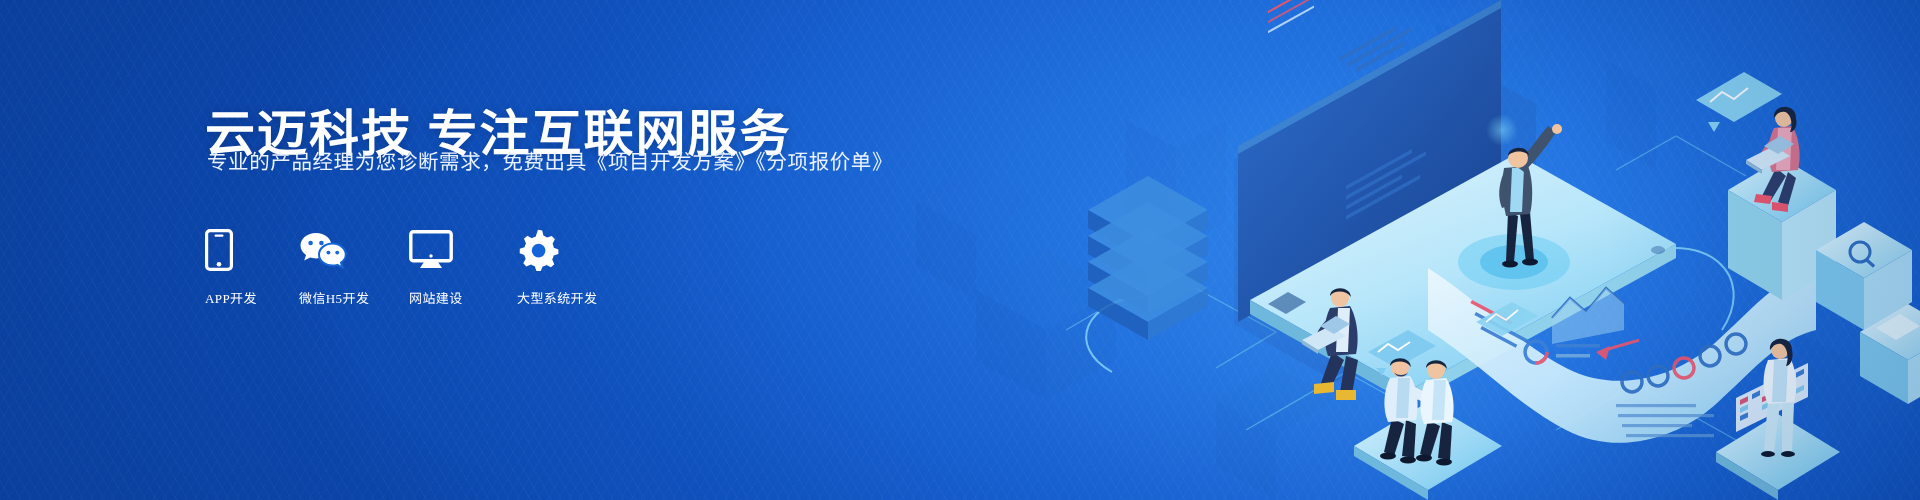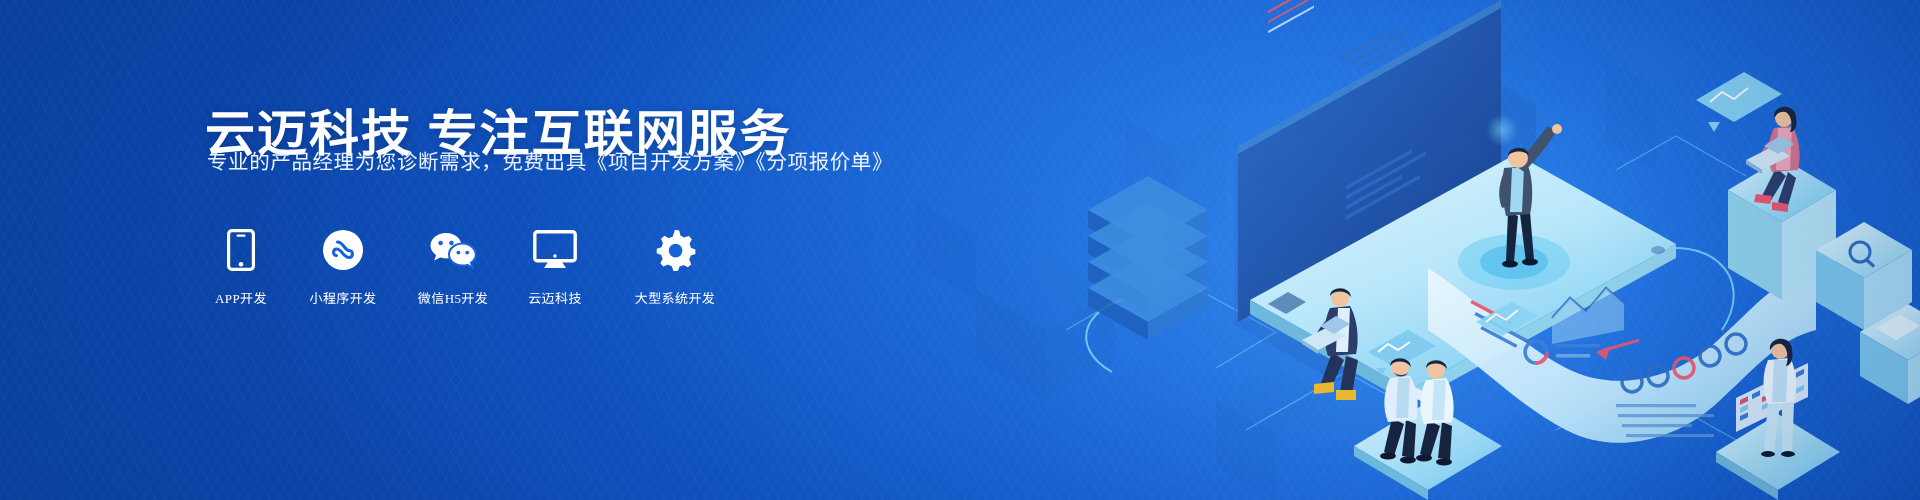--- a/index.html
+++ b/index.html
@@ -43,21 +43,21 @@
     text-shadow:0 2px 10px rgba(3,30,80,0.35);
   }
   #subtitle{position:absolute;top:145px;left:2px;width:700px;}
   .sub-line{
     font-size:20.5px;line-height:34px;color:#eaf3ff;
     letter-spacing:0.6px;white-space:nowrap;font-weight:400;
   }
   
   #services{position:absolute;top:228px;left:0;display:flex;align-items:flex-start;}
   .service{
-    width:72px;display:flex;flex-direction:column;align-items:center;
+    width:72px;display:flex;flex-direction:column;align-items:flex-start;
     margin-right:22px;cursor:pointer;
   }
   .service:last-child{margin-right:0;margin-left:14px;}
   .svc-icon{height:44px;display:flex;align-items:center;justify-content:center;margin-bottom:16px;}
   .svc-icon svg{display:block;}
   .svc-label{
     font-size:13px;color:#ffffff;white-space:nowrap;letter-spacing:0.4px;font-weight:400;
   }
   .service.wide{width:88px;}
   .service.wider{width:96px;}
@@ -472,29 +472,20 @@
         <div class="svc-icon">
           <svg width="28" height="42" viewBox="0 0 28 42">
             <rect x="1.6" y="1.6" width="24.8" height="38.8" rx="3.4" fill="none" stroke="#ffffff" stroke-width="3.2"></rect>
             <rect x="9.5" y="5.6" width="9" height="2.2" rx="1.1" fill="#ffffff"></rect>
             <circle cx="14" cy="35.2" r="2.3" fill="#ffffff"></circle>
           </svg>
         </div>
         <div class="svc-label">APP开发</div>
       </div>
 
-      <div class="service wide">
-        <div class="svc-icon">
-          <svg width="42" height="42" viewBox="0 0 42 42">
-            <circle cx="21" cy="21" r="20" fill="#ffffff"></circle>
-            <path d="M 14.5 26.5 C 10.5 26.5 10.5 20 14.8 20 C 19.5 20 21.5 28.5 27 28.5 C 31.5 28.5 31.5 21.5 27.2 21.5 C 23 21.5 21 13 15.5 13" fill="none" stroke="#1565d8" stroke-width="3.1" stroke-linecap="round"></path>
-          </svg>
-        </div>
-        <div class="svc-label">小程序开发</div>
-      </div>
 
       <div class="service wide">
         <div class="svc-icon">
           <svg width="48" height="42" viewBox="0 0 48 42">
             <path d="M 17 4 C 8.2 4 1.5 9.8 1.5 16.6 C 1.5 20.4 3.6 23.8 7 26 L 5.2 31.6 L 11.2 28.6 C 13 29.1 15 29.4 17 29.4 C 25.8 29.4 32.5 23.6 32.5 16.6 C 32.5 9.8 25.8 4 17 4 Z" fill="#ffffff"></path>
             <circle cx="11.6" cy="14" r="2.3" fill="#1565d8"></circle>
             <circle cx="22.4" cy="14" r="2.3" fill="#1565d8"></circle>
             <path d="M 33.5 14.6 C 25.8 14.6 20 19.7 20 25.6 C 20 31.6 25.8 36.6 33.5 36.6 C 35.2 36.6 36.8 36.4 38.3 35.9 L 43.6 38.6 L 42 33.6 C 45 31.7 46.8 28.8 46.8 25.6 C 46.8 19.7 41 14.6 33.5 14.6 Z" fill="#ffffff" stroke="#1565d8" stroke-width="2"></path>
             <circle cx="29.4" cy="23.6" r="1.95" fill="#1565d8"></circle>
             <circle cx="38.2" cy="23.6" r="1.95" fill="#1565d8"></circle>
@@ -504,21 +495,21 @@
       </div>
 
       <div class="service">
         <div class="svc-icon">
           <svg width="44" height="40" viewBox="0 0 44 40">
             <rect x="1.8" y="1.8" width="40.4" height="29" rx="2.6" fill="none" stroke="#ffffff" stroke-width="3.4"></rect>
             <circle cx="22" cy="26" r="1.7" fill="#ffffff"></circle>
             <path d="M 15 32 L 29 32 L 33 38 L 11 38 Z" fill="#ffffff"></path>
           </svg>
         </div>
-        <div class="svc-label">云迈科技</div>
+        <div class="svc-label">网站建设</div>
       </div>
 
       <div class="service wider">
         <div class="svc-icon">
           <svg width="42" height="42" viewBox="0 0 42 42">
             <path d="M 21 0.8 L 25.2 1.6 L 26.4 6.6 C 27.7 7.1 28.9 7.8 30 8.6 L 34.8 6.9 L 37.9 10.2 L 35.6 14.8 C 36.2 16 36.6 17.3 36.8 18.7 L 41.4 20.6 L 41.4 25 L 36.7 26.6 C 36.4 28 35.9 29.3 35.2 30.5 L 37.3 35.2 L 34 38.3 L 29.5 36 C 28.3 36.7 27 37.2 25.6 37.5 L 23.8 42 L 19.4 41.9 L 17.8 37.3 C 16.4 36.9 15.1 36.4 14 35.6 L 9.3 37.6 L 6.3 34.2 L 8.7 29.8 C 8 28.6 7.6 27.3 7.3 26 L 2.7 24.2 L 2.8 19.8 L 7.5 18.3 C 7.8 16.9 8.3 15.6 9 14.5 L 7 9.8 L 10.4 6.8 L 14.8 9.2 C 16 8.5 17.3 8 18.6 7.7 Z" fill="#ffffff"></path>
             <circle cx="21.6" cy="21.6" r="6.8" fill="#1565d8"></circle>
           </svg>
         </div>
         <div class="svc-label">大型系统开发</div>

